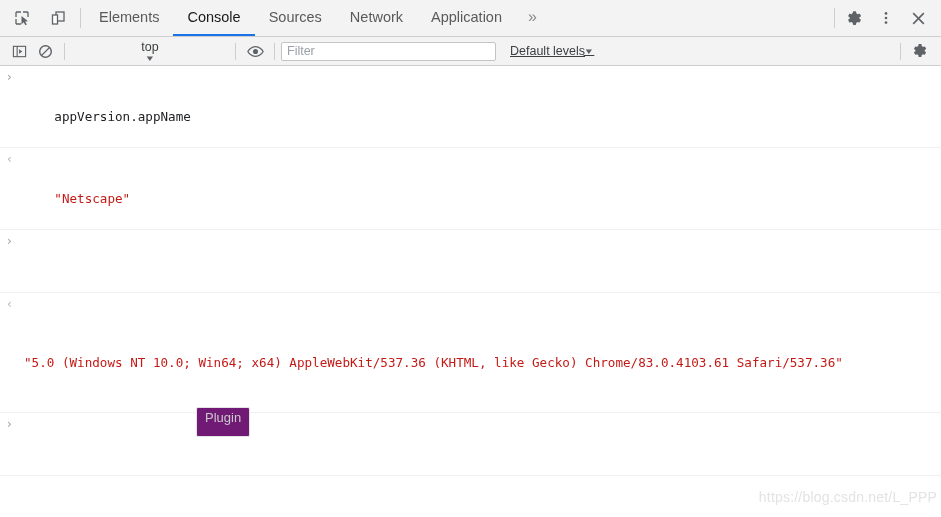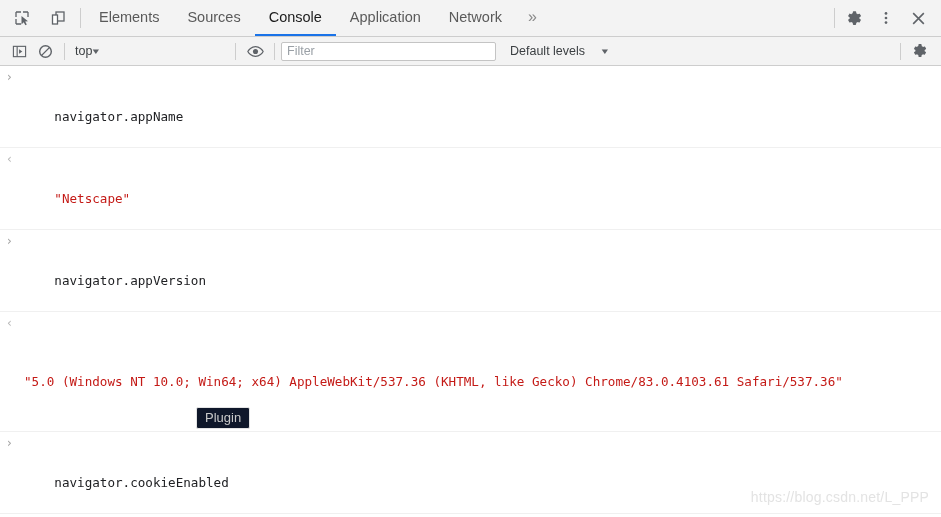--- a/index.html
+++ b/index.html
@@ -105,20 +105,21 @@
     margin: 0 6px;
   }
   .ctx-select {
     display: flex;
     align-items: center;
     width: 150px;
     font-size: 12.5px;
     color: #3c4043;
     cursor: pointer;
     padding: 0 4px;
+    flex-direction: column;
   }
   .caret {
     font-size: 8px;
     color: #5f6368;
     transform: scaleX(1.35);
   }
   .filter-input {
     width: 215px;
     height: 19px;
     border: 1px solid #c4c4c4;
@@ -128,25 +129,26 @@
     color: #14532d;
     padding: 0 5px;
     box-sizing: border-box;
     outline: none;
     border-radius: 2px;
   }
   .filter-input::placeholder { color: #9aa0a6; }
   .levels {
     display: flex;
     align-items: center;
-    gap: 16px;
+    gap: 0;
     font-size: 12.5px;
     color: #3c4043;
     margin-left: 14px;
     cursor: pointer;
+    text-decoration: underline;
   }
   .fb-spacer { flex: 1 1 auto; }
 
   
   .console {
     position: relative;
     height: 449px;
     overflow: hidden;
     background: #ffffff;
   }
@@ -181,33 +183,33 @@
   .str { color: #c41a16; }
 
   .wrapline {
     white-space: pre-wrap;
     word-break: break-all;
   }
   .tooltip {
     position: absolute;
     left: 196px;
     top: 341px;
-    background: #0f172a;
+    background: #701a75;
     border: 1px solid #e4e4e4;
     color: #c9c9c9;
     font-family: "Liberation Sans", sans-serif;
     font-size: 13px;
-    padding: 2px 8px 3px 8px;
+    padding: 2px 8px 11px 8px;
     border-radius: 2px;
     pointer-events: none;
     z-index: 5;
   }
   .watermark {
     position: absolute;
-    right: 12px;
+    right: 4px;
     bottom: 10px;
     font-family: "Liberation Sans", sans-serif;
     font-size: 14px;
     color: #e3e3e3;
     letter-spacing: 0.2px;
     pointer-events: none;
     z-index: 4;
   }
 </style>
 </head>
@@ -224,24 +226,24 @@
     <div class="tb-icon" title="Toggle device toolbar">
       <svg width="16" height="16" viewBox="0 0 16 16">
         <rect x="6" y="2" width="8" height="9" fill="none" stroke="#5f6368" stroke-width="1.3"></rect>
         <rect x="2.5" y="5" width="5" height="9" fill="#ffffff" stroke="#5f6368" stroke-width="1.3"></rect>
       </svg>
     </div>
   </div>
   <div class="tb-sep"></div>
   <div class="tabs">
     <div class="tab">Elements</div>
+    <div class="tab active">Console</div>
     <div class="tab">Sources</div>
-    <div class="tab active">Console</div>
+    <div class="tab">Network</div>
     <div class="tab">Application</div>
-    <div class="tab">Network</div>
     <div class="tab more">»</div>
   </div>
   <div class="tb-sep"></div>
   <div class="tb-right">
     <div class="tb-icon" title="Settings">
       <svg width="17" height="17" viewBox="0 0 20 20">
         <path fill="#5f6368" d="M10 6.6a3.4 3.4 0 1 0 0 6.8 3.4 3.4 0 0 0 0-6.8zm0 5a1.6 1.6 0 1 1 0-3.2 1.6 1.6 0 0 1 0 3.2z"></path>
         <path fill="#5f6368" d="M17.3 11.3l-1.5-.9c.1-.5.1-1.3 0-1.8l1.5-.9c.3-.2.4-.5.3-.8l-1.3-2.2c-.2-.3-.5-.4-.8-.3l-1.6.6c-.4-.4-1.1-.8-1.6-1L11.9 2c0-.3-.3-.6-.6-.6H8.7c-.3 0-.6.3-.6.6l-.2 1.9c-.6.2-1.2.6-1.6 1l-1.6-.6c-.3-.1-.6 0-.8.3L2.6 6.9c-.2.3-.1.6.2.8l1.5.9c-.1.5-.1 1.3 0 1.8l-1.5.9c-.3.2-.4.5-.2.8l1.3 2.2c.2.3.5.4.8.3l1.6-.6c.4.4 1.1.8 1.6 1l.2 1.9c0 .3.3.6.6.6h2.6c.3 0 .6-.3.6-.6l.2-1.9c.6-.2 1.2-.6 1.6-1l1.6.6c.3.1.6 0 .8-.3l1.3-2.2c.2-.3.1-.6-.1-.8z"></path>
       </svg>
     </div>
@@ -299,41 +301,39 @@
       <path fill="#5f6368" d="M10 6.6a3.4 3.4 0 1 0 0 6.8 3.4 3.4 0 0 0 0-6.8zm0 5a1.6 1.6 0 1 1 0-3.2 1.6 1.6 0 0 1 0 3.2z"></path>
       <path fill="#5f6368" d="M17.3 11.3l-1.5-.9c.1-.5.1-1.3 0-1.8l1.5-.9c.3-.2.4-.5.3-.8l-1.3-2.2c-.2-.3-.5-.4-.8-.3l-1.6.6c-.4-.4-1.1-.8-1.6-1L11.9 2c0-.3-.3-.6-.6-.6H8.7c-.3 0-.6.3-.6.6l-.2 1.9c-.6.2-1.2.6-1.6 1l-1.6-.6c-.3-.1-.6 0-.8.3L2.6 6.9c-.2.3-.1.6.2.8l1.5.9c-.1.5-.1 1.3 0 1.8l-1.5.9c-.3.2-.4.5-.2.8l1.3 2.2c.2.3.5.4.8.3l1.6-.6c.4.4 1.1.8 1.6 1l.2 1.9c0 .3.3.6.6.6h2.6c.3 0 .6-.3.6-.6l.2-1.9c.6-.2 1.2-.6 1.6-1l1.6.6c.3.1.6 0 .8-.3l1.3-2.2c.2-.3.1-.6-.1-.8z"></path>
     </svg>
   </div>
 </div>
 
 <div class="console">
 
   <div class="row cmd">
     <span class="gutter in">›</span>
-    <span>navigator.appName</span>
+    <span>appVersion.appName</span>
   </div>
 
   <div class="row res">
     <span class="gutter out">‹</span>
     <span class="str">"Netscape"</span>
   </div>
 
   <div class="row cmd">
     <span class="gutter in">›</span>
-    <span>navigator.appVersion</span>
   </div>
 
   <div class="row res">
     <span class="gutter out">‹</span>
     <span class="str wrapline" style="display:block">"5.0 (Windows NT 10.0; Win64; x64) AppleWebKit/537.36 (KHTML, like Gecko) Chrome/83.0.4103.61 Safari/537.36"</span>
   </div>
 
   <div class="row cmd">
     <span class="gutter in">›</span>
-    <span>navigator.cookieEnabled</span>
   </div>
 
   <div class="row res">
     
     
   </div>
 
   <div class="tooltip">Plugin</div>
   <div class="watermark">https://blog.csdn.net/L_PPP</div>
 </div>

